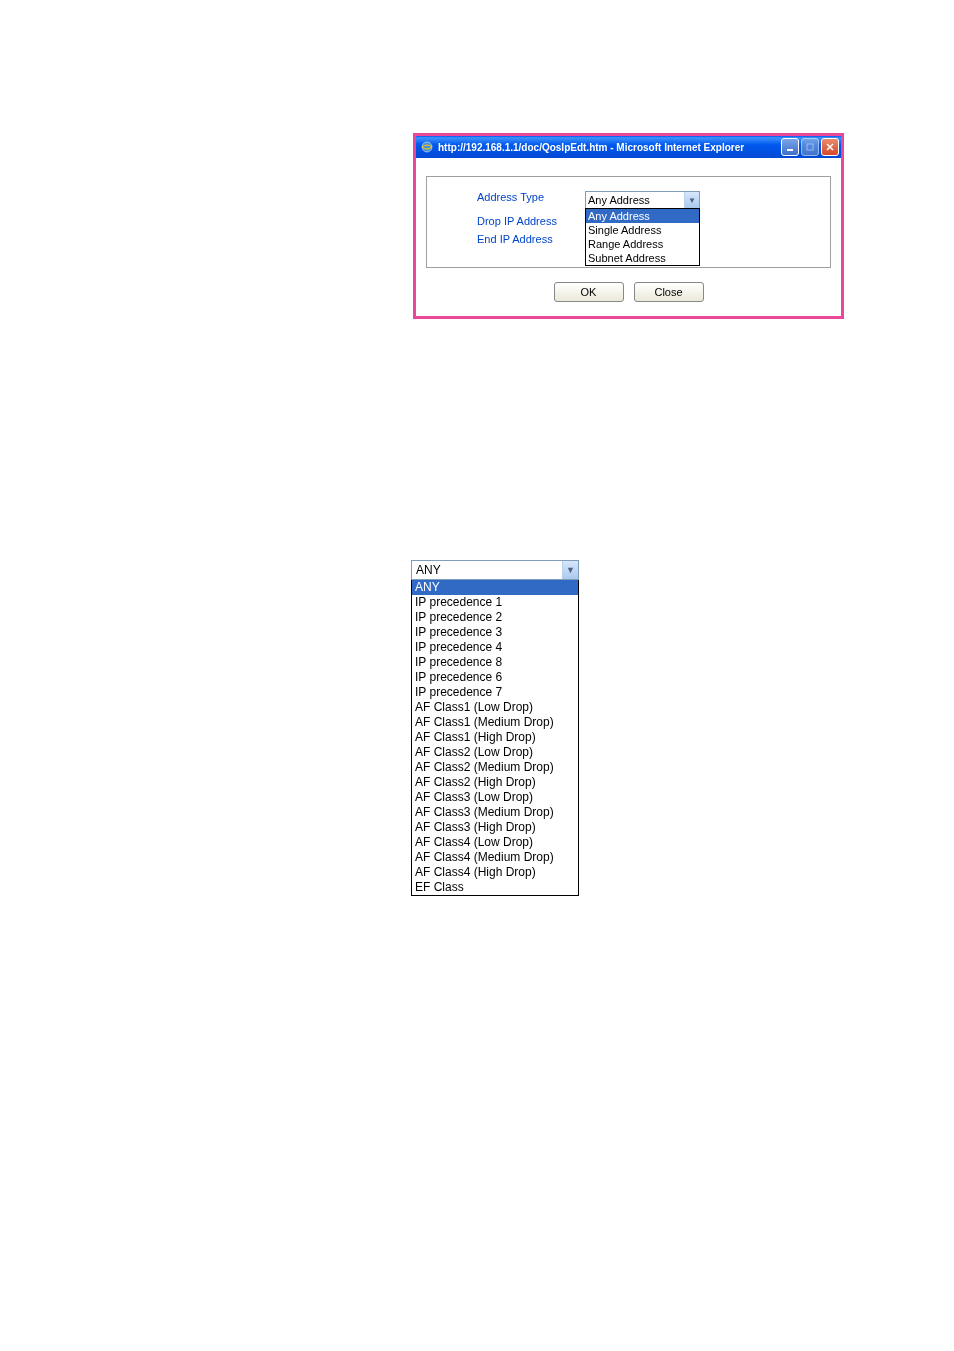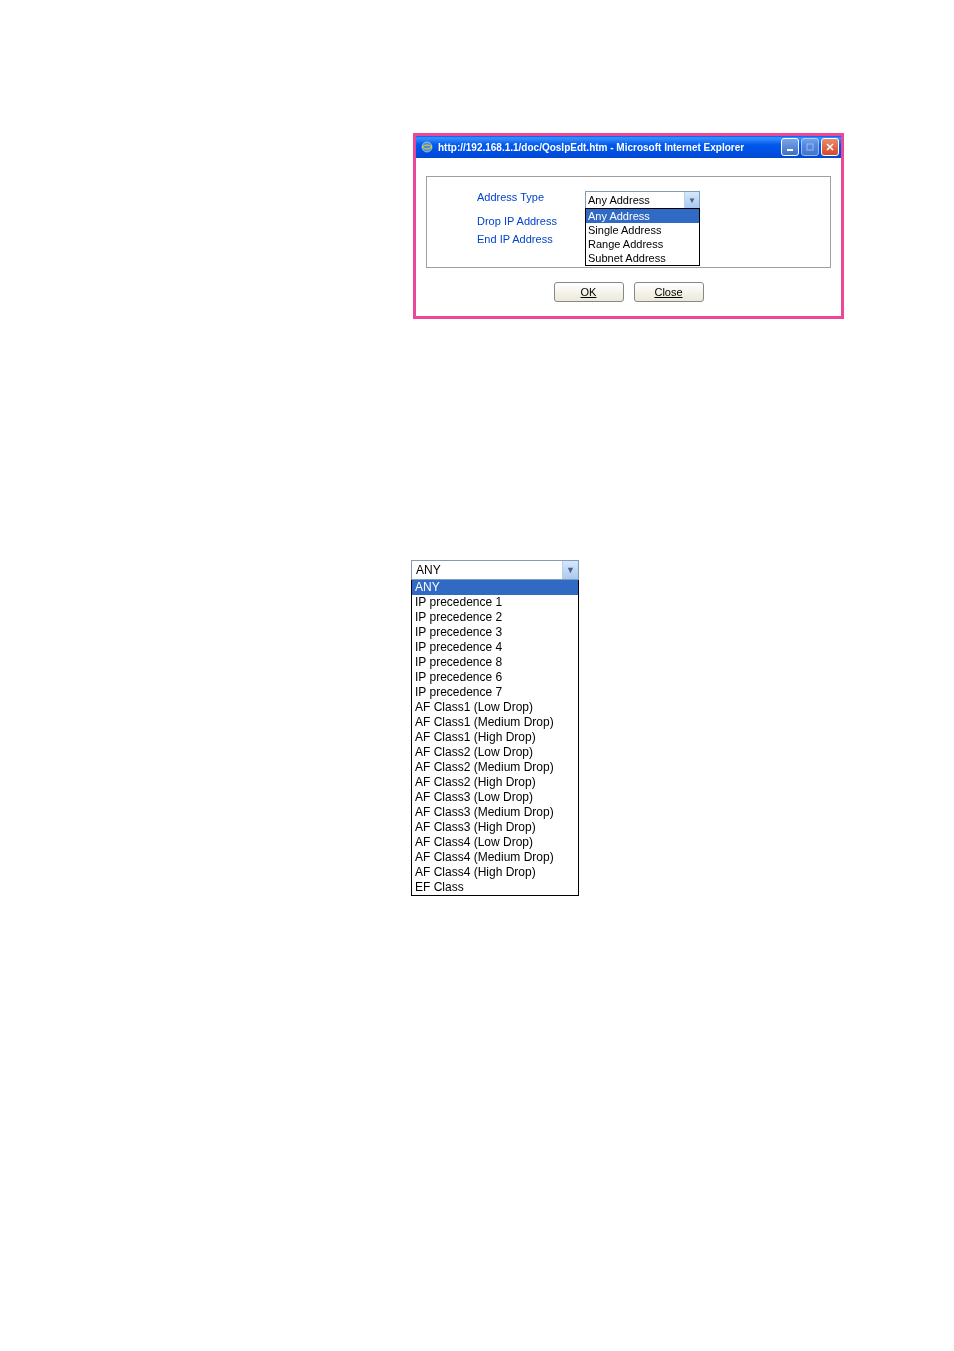--- a/index.html
+++ b/index.html
@@ -137,21 +137,20 @@
       width: 70px;
       height: 20px;
       border: 1px solid #888;
       border-radius: 3px;
       background: linear-gradient(to bottom, #fff, #ece9d8);
       font-size: 11px;
       display: flex;
       align-items: center;
       justify-content: center;
       cursor: pointer;
-      text-decoration: underline;
     }
     
     
     .dropdown2-area {
       position: absolute;
       left: 407px;
       top: 560px;
       width: 172px;
     }
     .select2-wrap {

